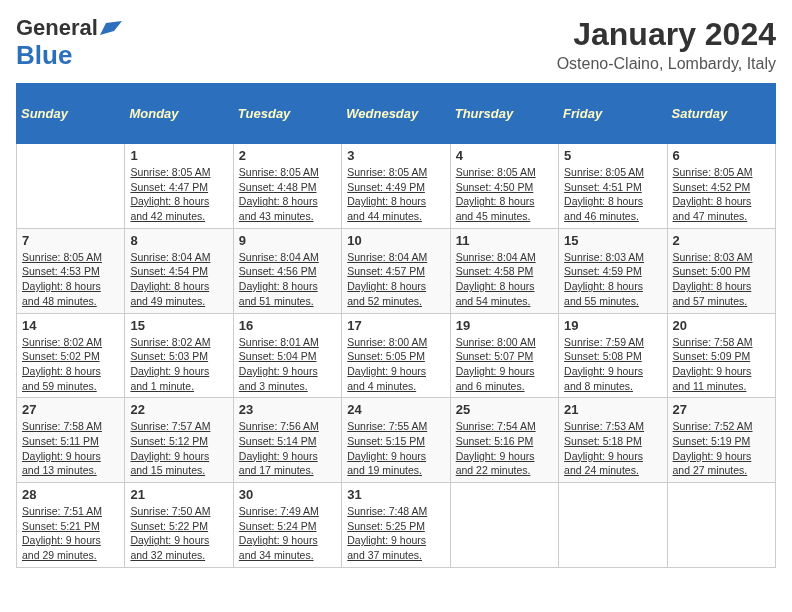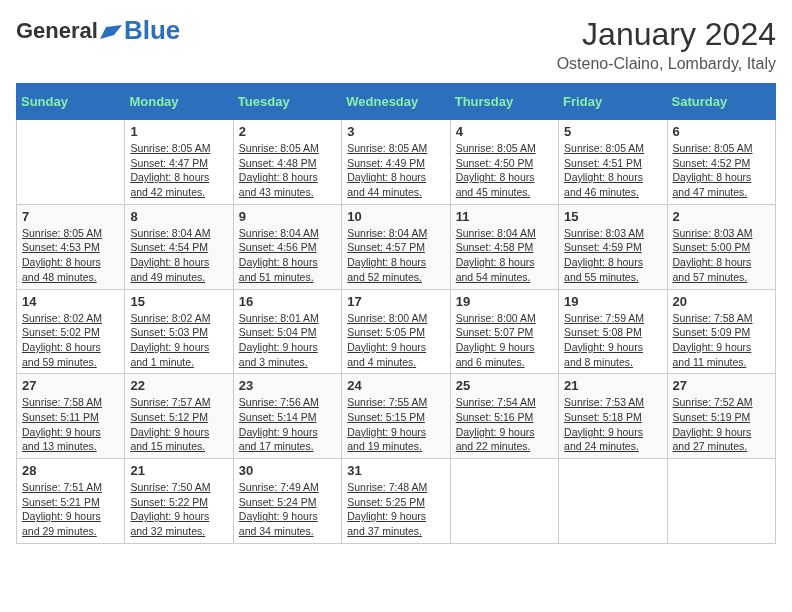--- a/index.html
+++ b/index.html
@@ -11,61 +11,62 @@
       padding: 16px;
     }
     .header-section {
       display: flex;
       justify-content: space-between;
       align-items: flex-start;
       margin-bottom: 10px;
     }
     .logo {
       display: flex;
-      flex-direction: row;
-      align-items: flex-end;
+      flex-direction: column;
+      align-items: flex-start;
     }
     .logo-text {
       font-size: 22px;
       font-weight: bold;
       color: #333;
       line-height: 1.1;
     }
     .logo-text .general { color: #333; }
     .logo-line1 {
       display: flex;
       align-items: center;
     }
     .title-section {
       text-align: right;
     }
     .month-title {
       font-size: 32px;
-      font-weight: normal;
+      font-weight: bold;
       color: #333;
     }
     .location-subtitle {
       font-size: 16px;
       color: #555;
       margin-top: 2px;
       margin-left: 22px;
     }
     .calendar-table {
       width: 100%;
       border-collapse: collapse;
       font-size: 11px;
     }
     .calendar-table th {
       background: #2b6fbd;
-      color: #86efac;
-      padding: 10px 4px;
+      color: #fef9c3;
+      padding: 22px 4px;
       text-align: left;
       font-size: 13px;
       font-weight: bold;
       border: 1px solid #2b6fbd;
+      font-style: italic;
     }
     .calendar-table td {
       border: 1px solid #ccc;
       vertical-align: top;
       padding: 4px 5px;
       width: 14.28%;
       min-height: 80px;
       background: #fff;
     }
     .calendar-table tr:nth-child(even) td {

